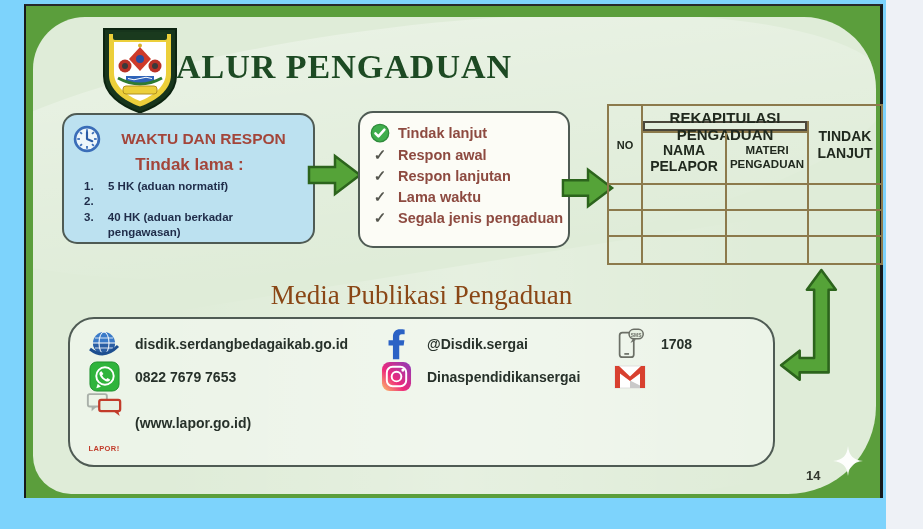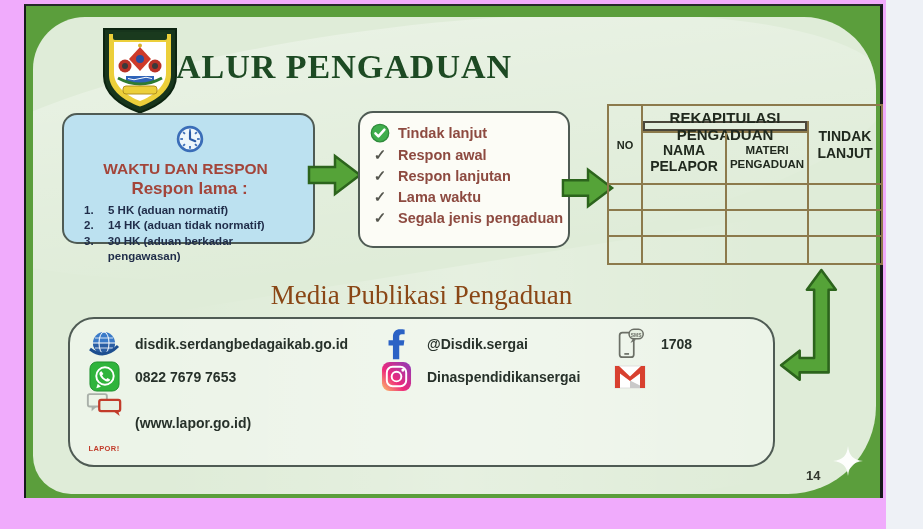--- a/index.html
+++ b/index.html
@@ -1,17 +1,17 @@
 <!DOCTYPE html>
 <html><head>
 <meta charset="utf-8">
 <style>
   * { margin:0; padding:0; box-sizing:border-box; }
   body { font-family:"Liberation Sans", sans-serif; background:#ffffff; }
-  #canvas { position:relative; width:923px; height:529px; background:#f0abfc; overflow:hidden; }
+  #canvas { position:relative; width:923px; height:529px; background:#7dd3fc; overflow:hidden; }
 
   .bg-right { position:absolute; left:886px; top:0; width:37px; height:529px; background:#eef1f6; }
 
   .slide-frame { position:absolute; left:24px; top:4px; width:859px; height:494px;
     background:#5b9e3c; border-left:2px solid #16191b; border-right:3px solid #16191b; border-top:2px solid #26292b; }
 
   .content { position:absolute; left:7px; top:11px; width:843px; height:477px;
     background:#dfecd8; border-radius:52px 72px 88px 38px; overflow:hidden; }
   .content::before { content:""; position:absolute; left:-120px; top:10px; width:980px; height:240px;
     background:linear-gradient(rgba(255,255,255,0.30), rgba(255,255,255,0)); transform:rotate(-7deg); border-radius:50%; }
@@ -19,21 +19,21 @@
     background:linear-gradient(100deg, rgba(255,255,255,0) 20%, rgba(255,255,255,0.22) 50%, rgba(255,255,255,0) 80%); transform:rotate(-9deg); }
 
   .logo { position:absolute; left:98px; top:26px; width:84px; height:88px; }
 
   .page-title { position:absolute; left:176px; top:48px; font-family:"Liberation Serif", serif;
     font-size:34px; font-weight:bold; color:#1d4a23; letter-spacing:1px; }
 
   
   .waktu { position:absolute; left:62px; top:113px; width:253px; height:131px;
     background:#bce1f0; border:2px solid #4f5b54; border-radius:15px; padding:9px 6px 6px 8px; }
-  .w-head { display:flex; align-items:center; gap:6px;flex-direction:column; }
+  .w-head { display:flex; align-items:center; gap:6px; }
   .w-title { flex:1; text-align:center; font-size:15.5px; font-weight:bold; color:#a3453a; padding-right:8px; }
   .w-sub { text-align:center; font-size:17px; font-weight:bold; color:#a3453a; margin-top:1px; }
   .w-list { margin-top:4px; }
   .w-row { display:flex; font-size:11.5px; font-weight:bold; color:#1f2c49; line-height:1.34; }
   .w-num { width:36px; padding-left:12px; }
 
   
   .checkbox-panel { position:absolute; left:358px; top:111px; width:212px; height:137px;
     background:#fcfcf6; border:2px solid #4f5b54; border-radius:15px; padding:8px 4px 4px 10px; }
   .c-row { display:flex; align-items:center; gap:8px; padding:1.6px 0; font-size:14.5px; font-weight:bold; color:#8d4a40; }
@@ -114,33 +114,32 @@
             <line x1="28" y1="17" x2="25" y2="17"></line>
           <line x1="9.2" y1="9.2" x2="11.3" y2="11.3"></line>
             <line x1="24.8" y1="9.2" x2="22.7" y2="11.3"></line>
           <line x1="9.2" y1="24.8" x2="11.3" y2="22.7"></line>
             <line x1="24.8" y1="24.8" x2="22.7" y2="22.7"></line>
         </g>
         <path d="M17,17 L17,9.5 M17,17 L23,19.5" stroke="#2a5aa6" stroke-width="2.4" stroke-linecap="round" fill="none"></path>
       </svg>
       <div class="w-title">WAKTU DAN RESPON</div>
     </div>
-    <div class="w-sub">Respon lama :</div>
+    <div class="w-sub">Tindak lama :</div>
     <div class="w-list">
       <div class="w-row">
         <span class="w-num">1.</span>
         <span>5 HK (aduan normatif)</span>
       </div>
       <div class="w-row">
         <span class="w-num">2.</span>
-        <span>14 HK (aduan tidak normatif)</span>
       </div>
       <div class="w-row">
         <span class="w-num">3.</span>
-        <span>30 HK (aduan berkadar pengawasan)</span>
+        <span>40 HK (aduan berkadar pengawasan)</span>
       </div>
     </div>
   </div>
 
   <svg class="flow-arrow" style="left:307px; top:151px;" width="56" height="48" viewBox="0 0 56 48">
     <polygon points="2,16 28,16 28,5 53,24 28,43 28,32 2,32" fill="#55a338" stroke="#2c641c" stroke-width="2.5"></polygon>
   </svg>
 
   <div class="checkbox-panel">
     <div class="c-row">

